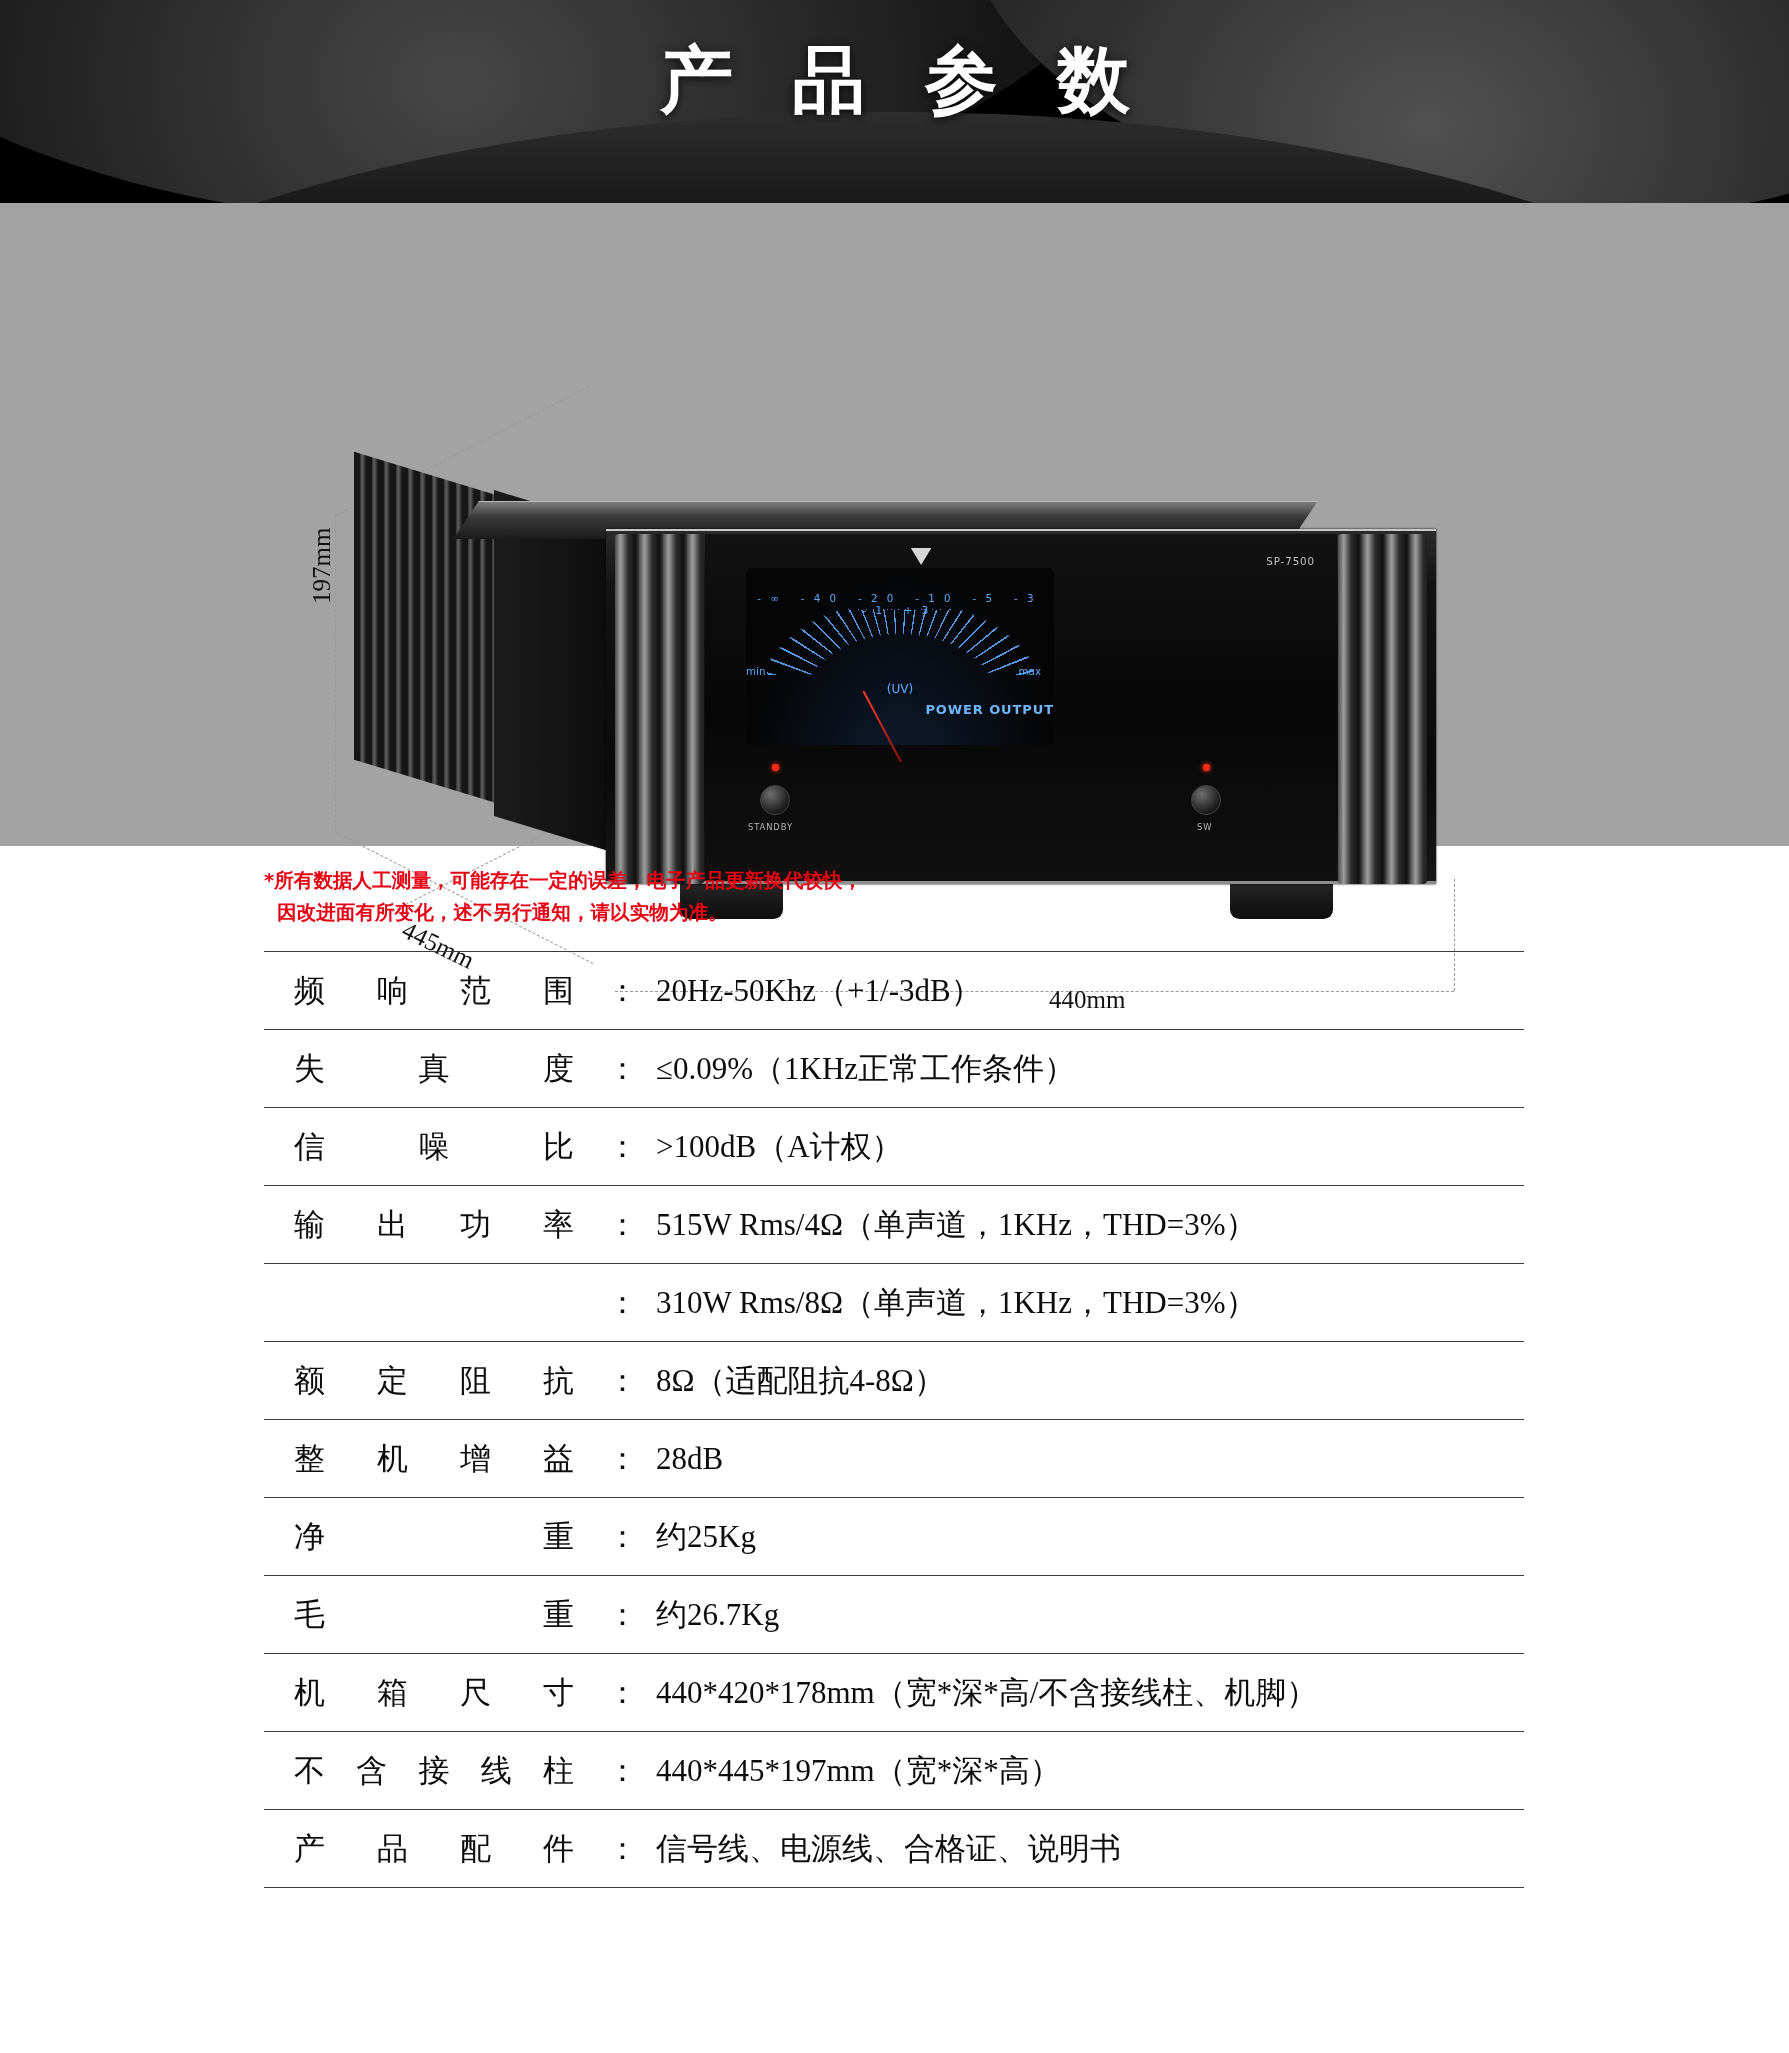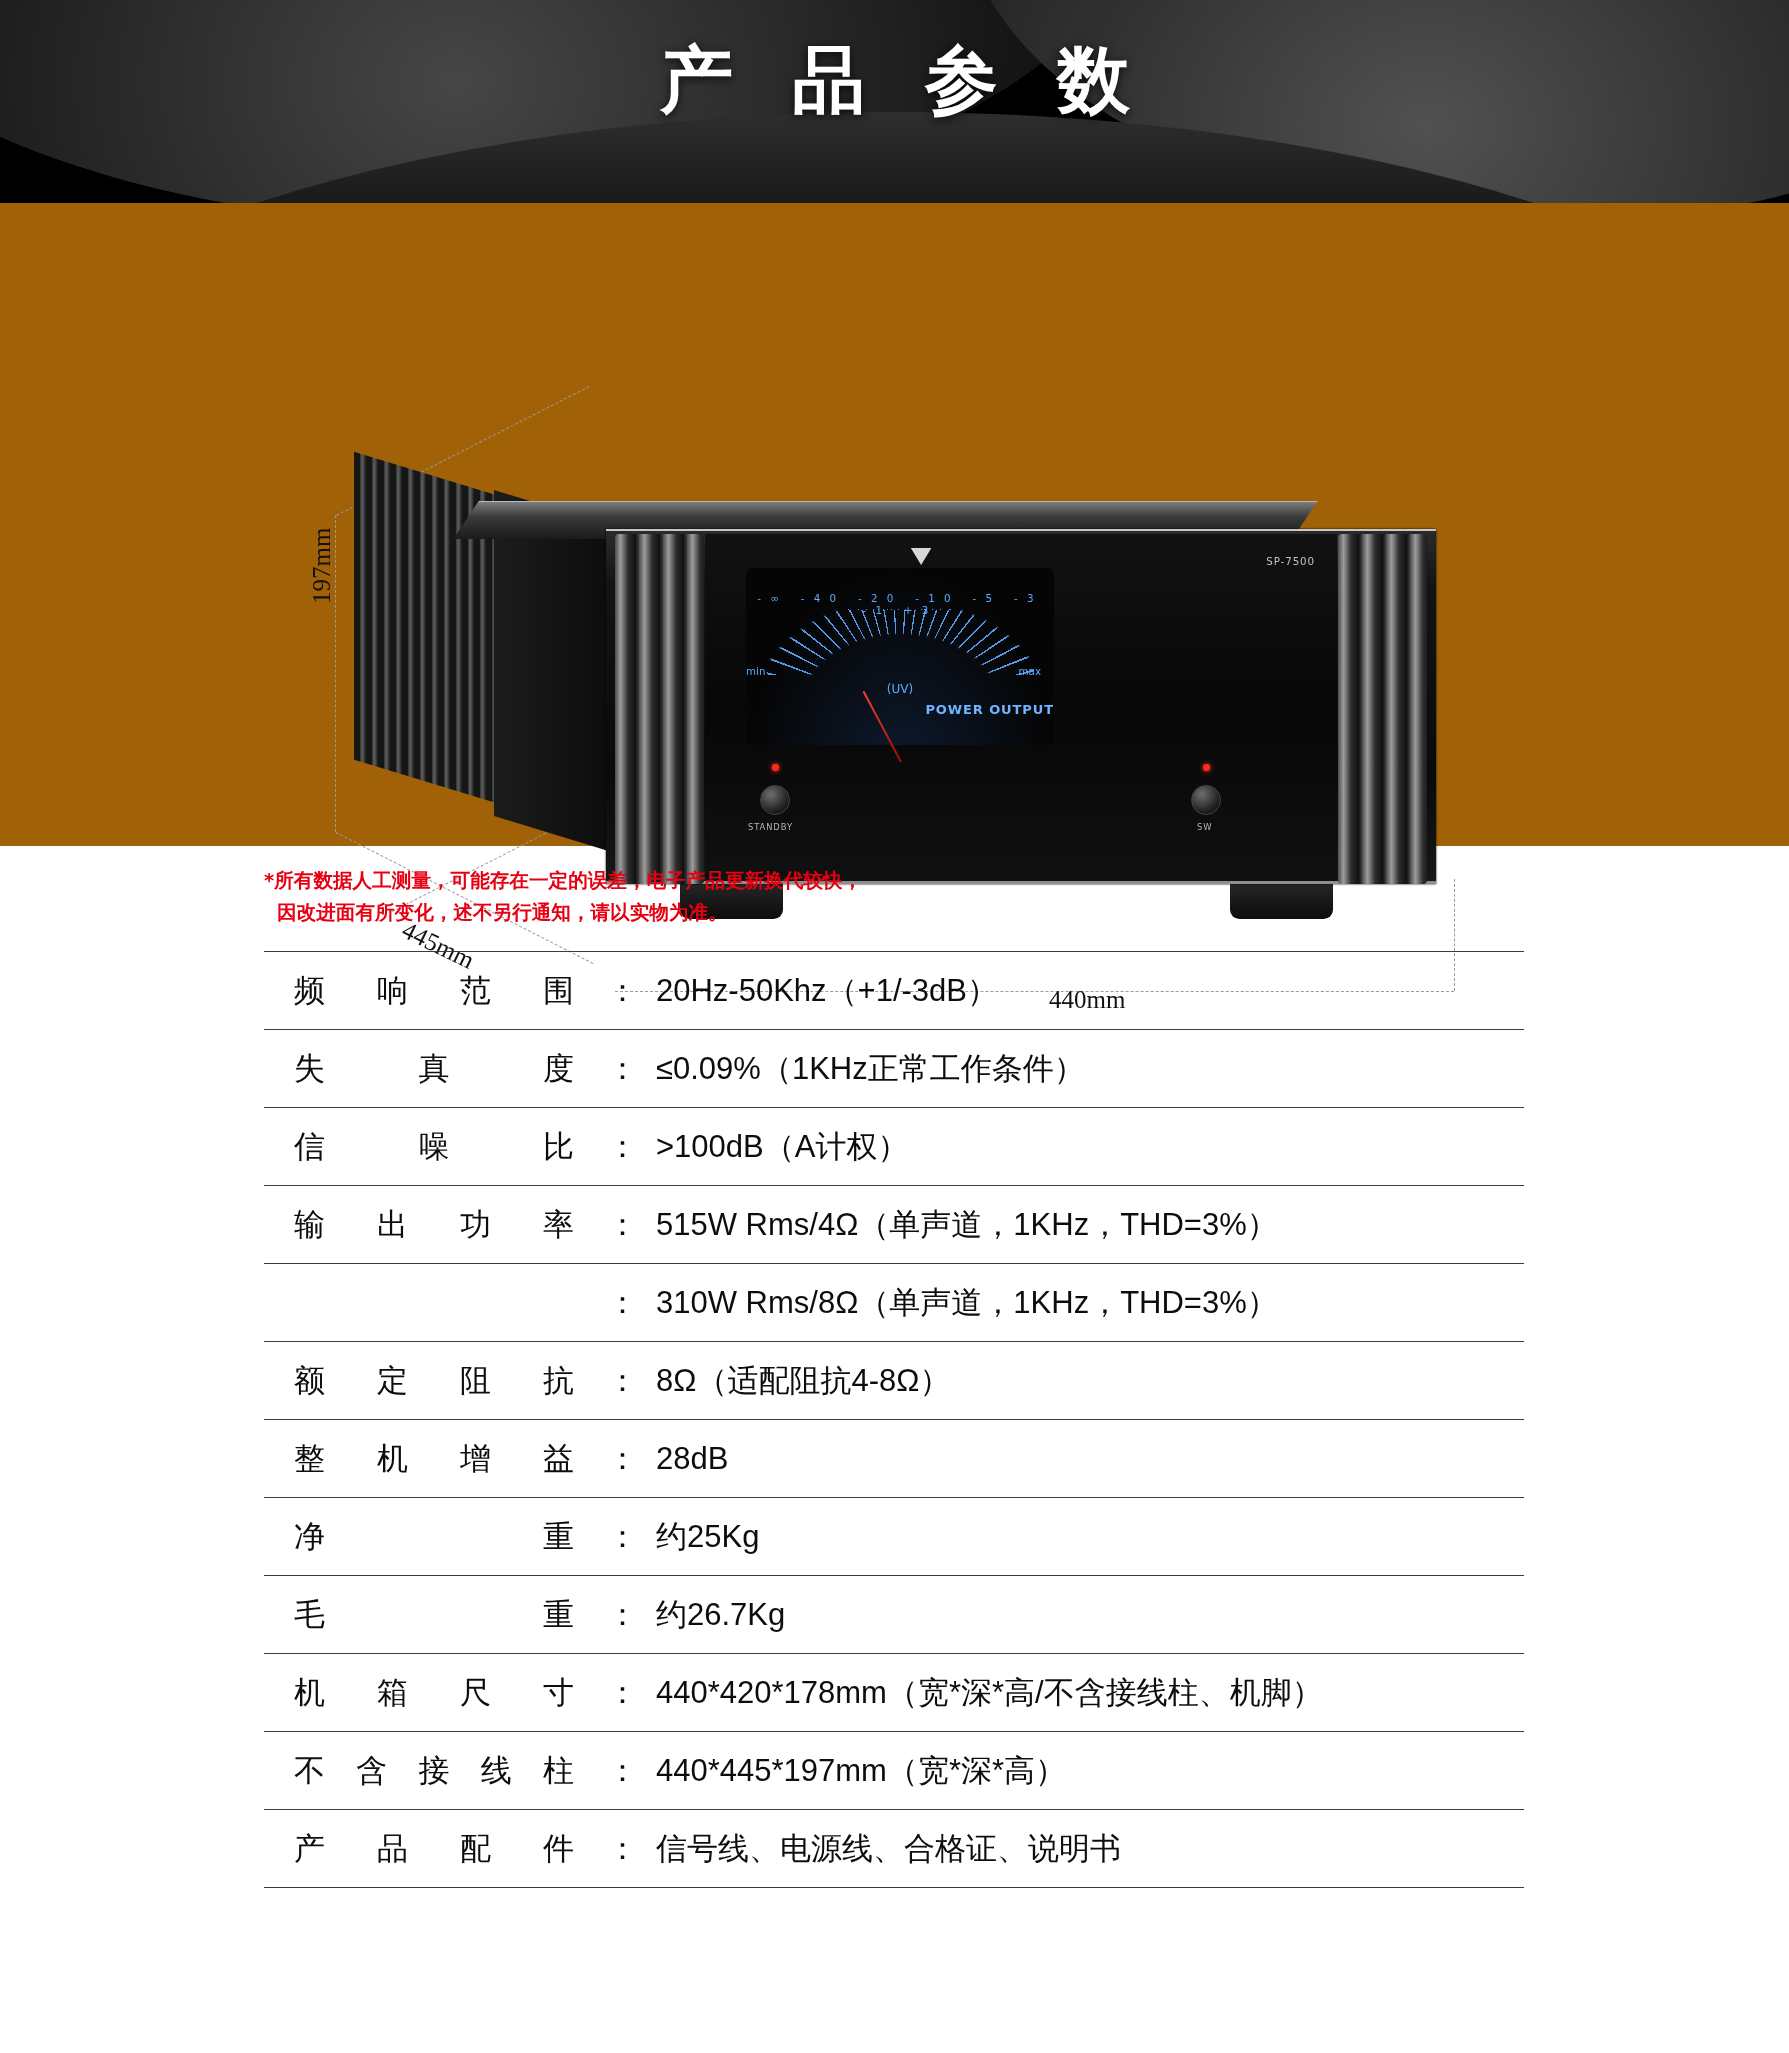--- a/index.html
+++ b/index.html
@@ -66,21 +66,21 @@
     text-indent: 17px;
     text-shadow: 0 1.9px 9.3px rgba(0,0,0,.8);
     z-index: 5;
   }
 
   
   .product-area {
     position: relative;
     width: 1790px;
     height: 643px;
-    background: #a16207;
+    background: #a3a3a3;
   }
 
   
   .dashline {
     position: absolute;
     border: 0;
     border-top: 0.9px dashed #9a9a9a;
     transform-origin: 0 0;
   }
 
@@ -327,21 +327,21 @@
     left: 264px;
     top: 951px;
     width: 1260px;
     border-collapse: collapse;
     border-top: 1.9px solid #3c3c3c;
   }
   .spec-table tr { height: 78px; }
   .spec-table td {
     border-bottom: 1.9px solid #3c3c3c;
     vertical-align: middle;
-    font-family: Liberation Sans, sans-serif;
+    font-family: Liberation Serif, serif;
     font-size: 31px;
     color: #0d0d0d;
     padding: 0;
   }
   .spec-table td.label {
     width: 280px;
     padding-left: 30px;
     letter-spacing: 13px;
     white-space: nowrap;
   }

